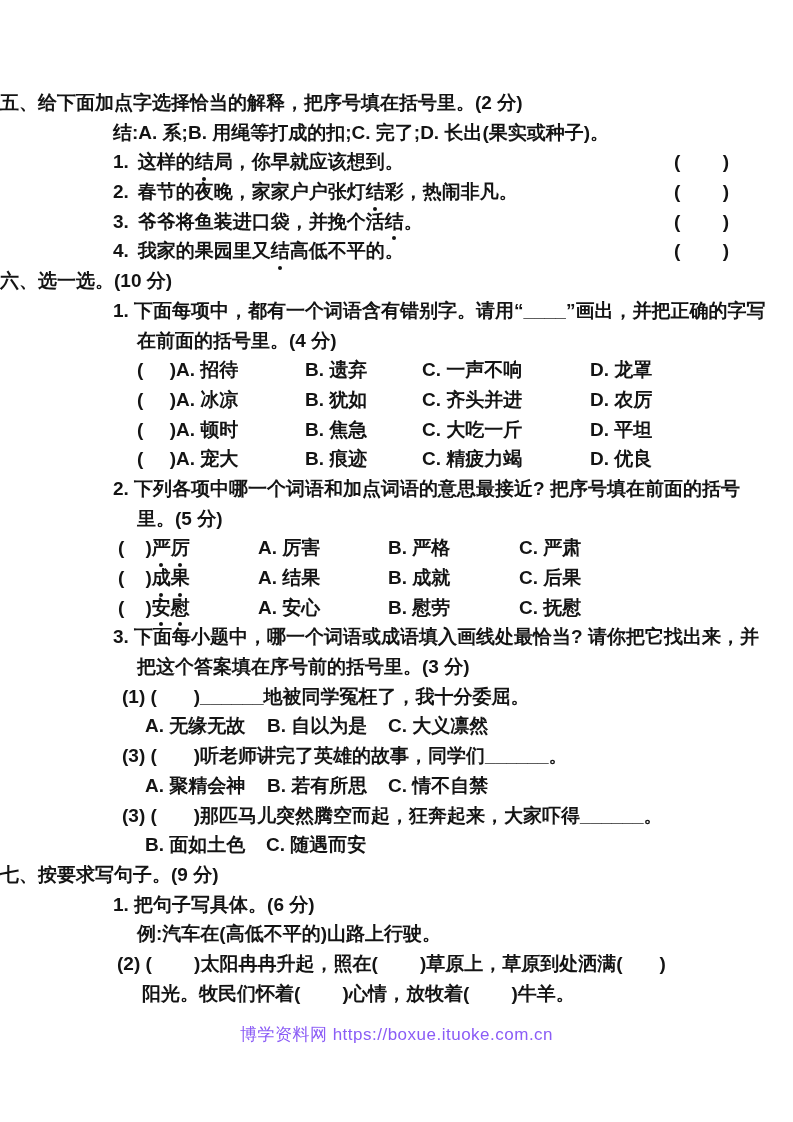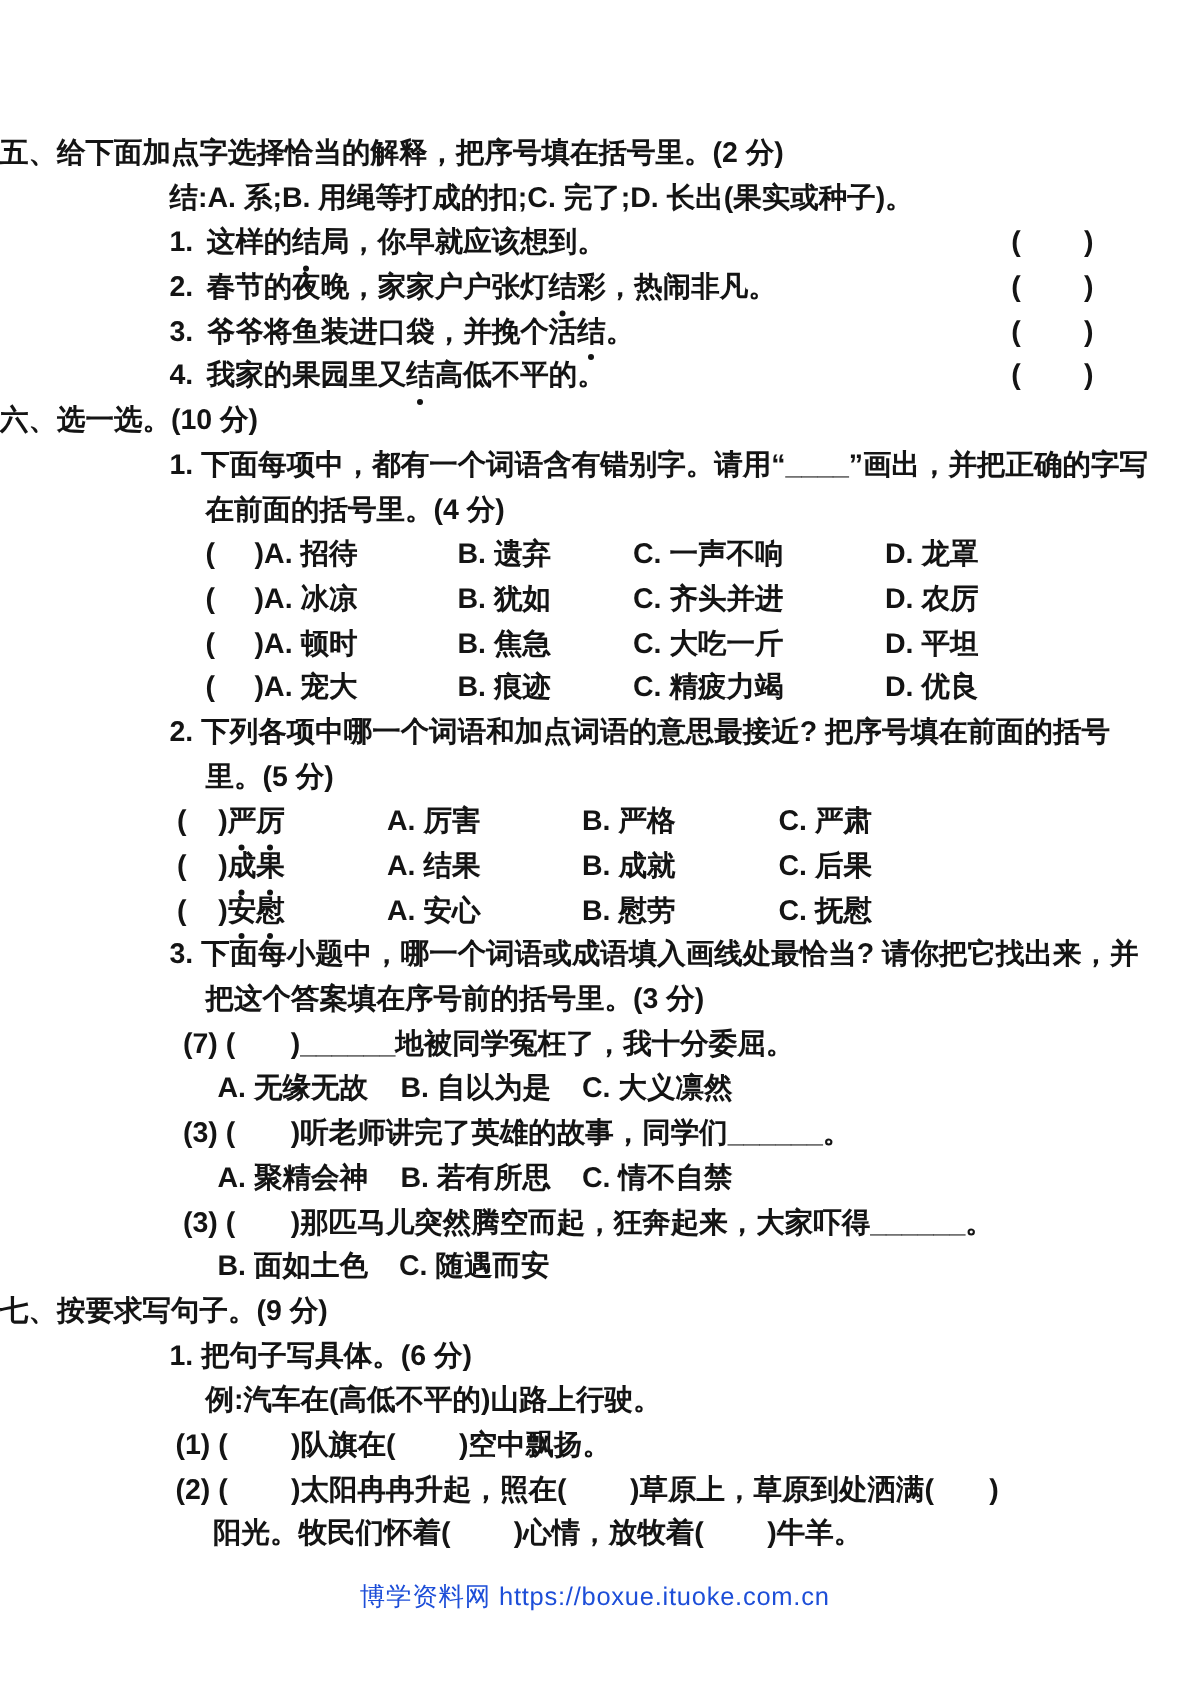--- a/index.html
+++ b/index.html
@@ -49,21 +49,21 @@
     left:50%; bottom:-4px; transform:translateX(-50%);
     width:4px; height:4px; border-radius:50%;
     background:#141414;
   }
 
   .footer {
     margin-top:15px;
     text-align:center;
     font-weight:400;
     font-size:17px;
-    color:#1d4ed8;
+    color:#8b5cf6;
     letter-spacing:0.5px;
   }
 </style>
 </head>
 <body>
 
 <div class="sheet">
 
   <div class="row ind-sec">五、给下面加点字选择恰当的解释，把序号填在括号里。(2 分)</div>
   <div class="row ind-num">结:A. 系;B. 用绳等打成的扣;C. 完了;D. 长出(果实或种子)。</div>
@@ -137,39 +137,38 @@
   <div class="row gridq2 ind-q2">
     <span class="c1"><span>(    )</span><span class="em-dot">安</span><span class="em-dot">慰</span></span>
     <span class="c2">A. 安心</span>
     <span class="c3">B. 慰劳</span>
     <span class="c4">C. 抚慰</span>
   </div>
 
   <div class="row ind-num">3. 下面每小题中，哪一个词语或成语填入画线处最恰当? 请你把它找出来，并</div>
   <div class="row ind-cont">把这个答案填在序号前的括号里。(3 分)</div>
 
-  <div class="row ind-sub">(7) (       )______地被同学冤枉了，我十分委屈。</div>
+  <div class="row ind-sub">(1) (       )______地被同学冤枉了，我十分委屈。</div>
   <div class="row grid3 ind-opt">
     <span class="c1">A. 无缘无故</span>
     <span class="c2">B. 自以为是</span>
     <span class="c3">C. 大义凛然</span>
   </div>
   <div class="row ind-sub">(3) (       )听老师讲完了英雄的故事，同学们______。</div>
   <div class="row grid3 ind-opt">
     <span class="c1">A. 聚精会神</span>
     <span class="c2">B. 若有所思</span>
     <span class="c3">C. 情不自禁</span>
   </div>
   <div class="row ind-sub">(3) (       )那匹马儿突然腾空而起，狂奔起来，大家吓得______。</div>
   <div class="row grid3 ind-opt">
     <span class="c2">B. 面如土色</span>
     <span class="c3">C. 随遇而安</span>
   </div>
 
   <div class="row ind-sec">七、按要求写句子。(9 分)</div>
   <div class="row ind-num">1. 把句子写具体。(6 分)</div>
   <div class="row ind-cont">例:汽车在(高低不平的)山路上行驶。</div>
-  <div class="row ind-s7">(1) (        )队旗在(        )空中飘扬。</div>
   <div class="row ind-s7">(2) (        )太阳冉冉升起，照在(        )草原上，草原到处洒满(       )</div>
   <div class="row ind-s7c">阳光。牧民们怀着(        )心情，放牧着(        )牛羊。</div>
 
   <div class="footer">博学资料网 https://boxue.ituoke.com.cn</div>
 </div>
 
 </body></html>

